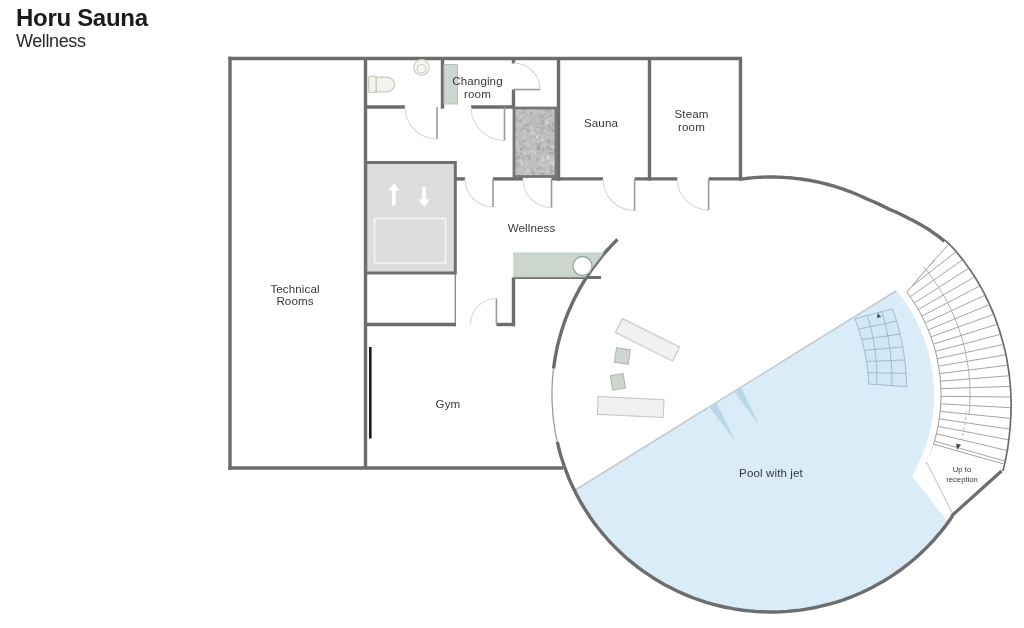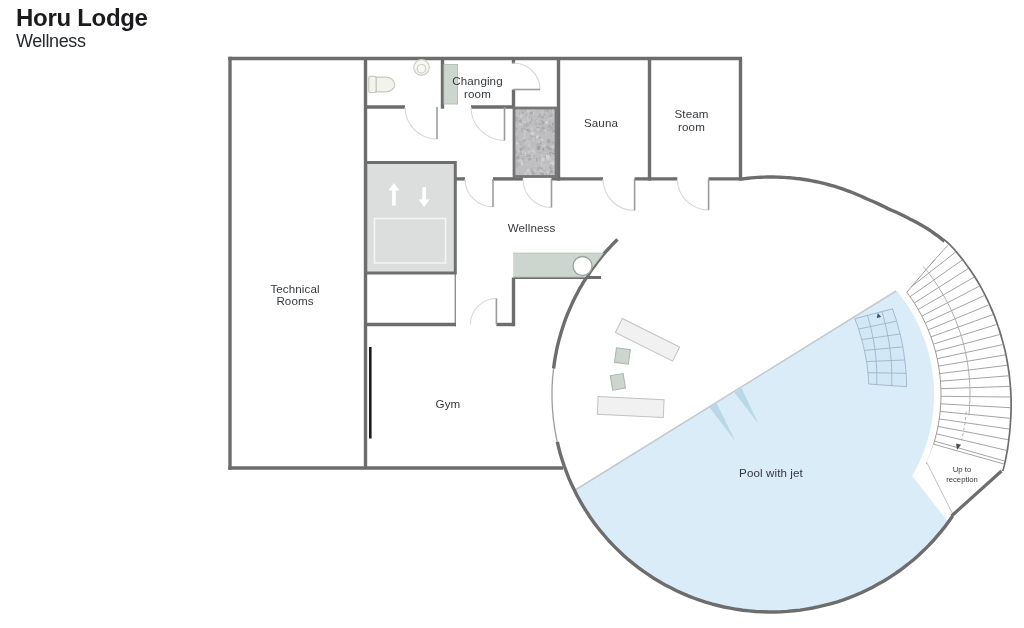--- a/index.html
+++ b/index.html
@@ -6,21 +6,21 @@
   * { font-family: "Liberation Sans", sans-serif; }
   .title { position:absolute; left:16px; top:4px; }
   .title h1 { margin:0; font-size:24px; font-weight:700; color:#1b1b1d; letter-spacing:-0.3px; }
   .title div { margin-top:-1px; font-size:18px; color:#26282c; letter-spacing:-0.4px; }
 </style>
 </head>
 <body>
 <div style="position:relative;width:1024px;height:628px;overflow:hidden;background:#fff;">
 
 <div class="title">
-      <h1>Horu Lodge</h1>
+      <h1>Horu Sauna</h1>
       <div>Wellness</div>
     </div>
 <svg width="1024" height="628" viewBox="0 0 1024 628" style="position:absolute;left:0;top:0;">
 <defs>
 <clipPath id="showerclip">
           <rect x="514" y="108" width="42" height="68.5"></rect>
         </clipPath>
 <filter id="showertex" x="0%" y="0%" width="100%" height="100%">
   <feTurbulence type="fractalNoise" baseFrequency="0.18" numOctaves="3" seed="7" result="n"></feTurbulence>
   <feColorMatrix in="n" type="matrix" values="0 0 0 0 0.55  0 0 0 0 0.55  0 0 0 0 0.56  0 0 0 1.6 -0.3" result="nm"></feColorMatrix>

